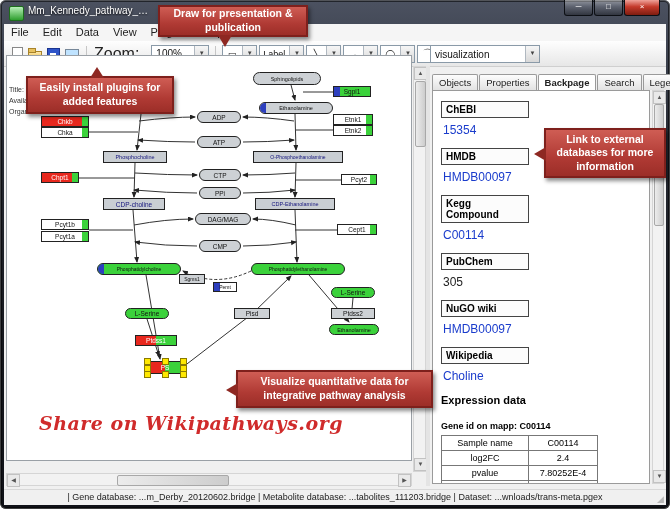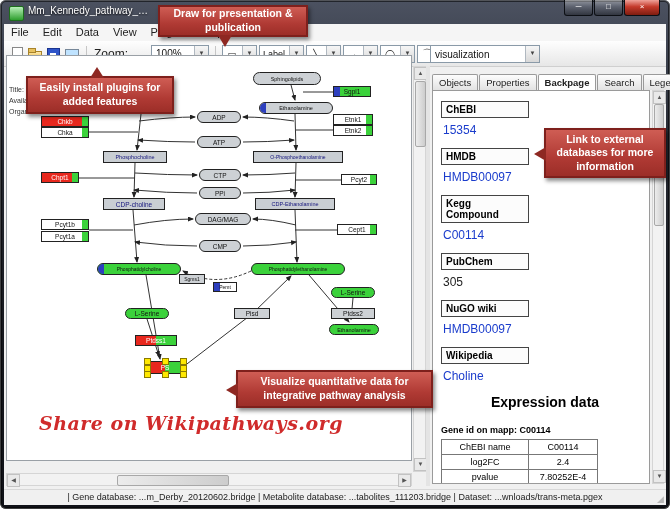--- a/index.html
+++ b/index.html
@@ -26,21 +26,21 @@
     background:linear-gradient(#fefefe,#e7e7e7);border-bottom:1px solid #cfcfcf;
     display:flex;align-items:center;padding:0 4px;gap:2px;}
   .tb-ic{width:16px;height:16px;position:relative;margin:0 1px;}
   .new-file-icon::before{content:'';position:absolute;left:3px;top:1px;width:9px;height:12px;background:#fff;border:1px solid #888;}
   .open-file-icon::before{content:'';position:absolute;left:1px;top:5px;width:12px;height:7px;background:linear-gradient(#ffe9a8,#e8b84b);border:1px solid #a8832a;}
   .open-file-icon::after{content:'';position:absolute;left:1px;top:2px;width:6px;height:3px;background:#e8c25f;border:1px solid #a8832a;}
   .save-icon::before{content:'';position:absolute;left:2px;top:2px;width:11px;height:11px;background:#2f55c8;border:1px solid #1a3490;}
   .save-icon::after{content:'';position:absolute;left:5px;top:7px;width:6px;height:6px;background:#fff;}
   .image-export-icon::before{content:'';position:absolute;left:2px;top:3px;width:12px;height:10px;background:linear-gradient(#bfe3ff 55%,#9fd89f 55%);border:1px solid #778899;}
   .tb-sep{width:1px;height:16px;background:#c6c6c6;margin:0 4px;}
-  .tb-label{font-size:12px;color:#222;margin:0 21px 0 1px;}
+  .tb-label{font-size:16px;color:#222;margin:0 10px 0 1px;}
   .combo{background:#fff;border:1px solid #8a9aa8;height:16px;font-size:10px;color:#111;
     display:flex;align-items:center;padding-left:4px;}
   .combo .arrow{width:13px;height:100%;background:linear-gradient(#f6f6f6,#d8d8d8);
     border-left:1px solid #b0b8c0;margin-left:4px;color:#444;font-size:6px;line-height:15px;text-align:center;}
   .combo.tool{padding-left:3px;}
   .combo.tool .g{font-size:9px;min-width:12px;text-align:center;}
   #viz-combo{position:absolute;left:426px;top:4px;width:104px;justify-content:space-between;}
   
   .canvas{position:absolute;left:2px;top:31px;width:406px;height:406px;background:#fff;
     border:1px solid #9aa0a6;box-sizing:border-box;overflow:hidden;}
@@ -67,21 +67,21 @@
   .tab{height:15px;padding:0 6px;font-size:9.5px;line-height:15px;color:#222;
     background:linear-gradient(#fdfdfd,#e2e2e2);border:1px solid #9a9a9a;border-bottom:none;
     border-radius:2px 2px 0 0;margin-right:1px;}
   .tab.active{background:#fff;height:16px;font-weight:bold;}
   .panel-body{position:absolute;left:2px;right:14px;top:24px;bottom:2px;background:#fff;
     border:1px solid #9a9a9a;padding:10px 0 0 8px;box-sizing:border-box;overflow:hidden;}
   .bp-header{width:88px;border:1px solid #444;background:#fcfcfc;font-weight:bold;font-size:10px;
     padding:2px 4px;margin-bottom:5px;box-sizing:border-box;}
   .bp-link{font-size:12px;color:#1a3ccc;margin:0 0 11px 2px;}
   .bp-link.plain{color:#222;}
-  .bp-exp-title{font-weight:bold;font-size:14px;margin:3px 0 15px 0;text-align:center;}
+  .bp-exp-title{font-weight:bold;font-size:11px;margin:3px 0 15px 0;}
   .bp-geneid{font-weight:bold;font-size:9px;margin-bottom:4px;}
   table.exp{border-collapse:collapse;}
   table.exp td{border:1px solid #777;font-size:9px;padding:1px 4px;text-align:center;height:12px;}
   table.exp td:first-child{width:78px;} table.exp td:last-child{width:60px;}
   
   .statusbar{position:absolute;left:0;right:0;top:465px;height:16px;background:#f0f0f0;
     border-top:1px solid #d8d8d8;font-size:9px;color:#222;padding:2px 4px;box-sizing:border-box;
     white-space:nowrap;overflow:hidden;text-align:center;}
   .grip{position:absolute;right:2px;bottom:1px;color:#b8b8b8;font-size:9px;}
   
@@ -377,21 +377,21 @@
             <div class="bp-header">NuGO wiki</div>
             <div class="bp-link">HMDB00097</div>
             <div class="bp-header">Wikipedia</div>
             <div class="bp-link">Choline</div>
           </div>
         <div class="bp-exp-title">Expression data</div>
         <div class="bp-geneid">Gene id on mapp: C00114</div>
         <table class="exp">
             <tbody>
               <tr>
-                <td>ChEBI name</td>
+                <td>Sample name</td>
                 <td>C00114</td>
               </tr>
               <tr>
                 <td>log2FC</td>
                 <td>2.4</td>
               </tr>
               <tr>
                 <td>pvalue</td>
                 <td>7.80252E-4</td>
               </tr>

